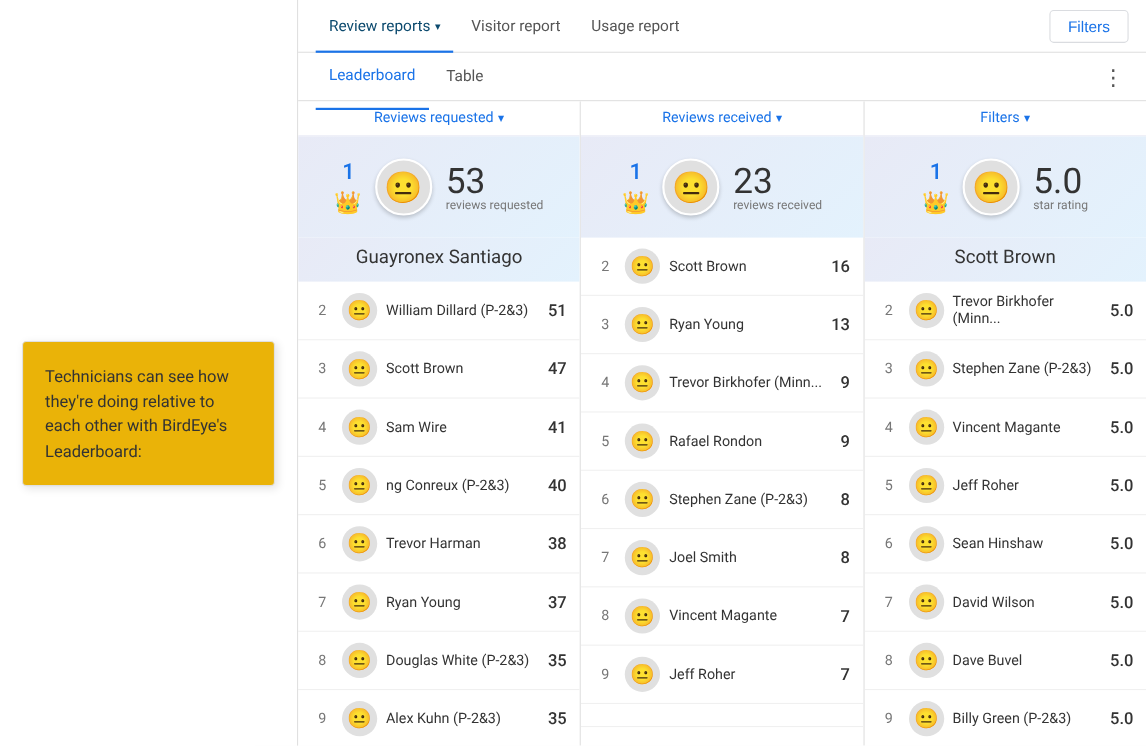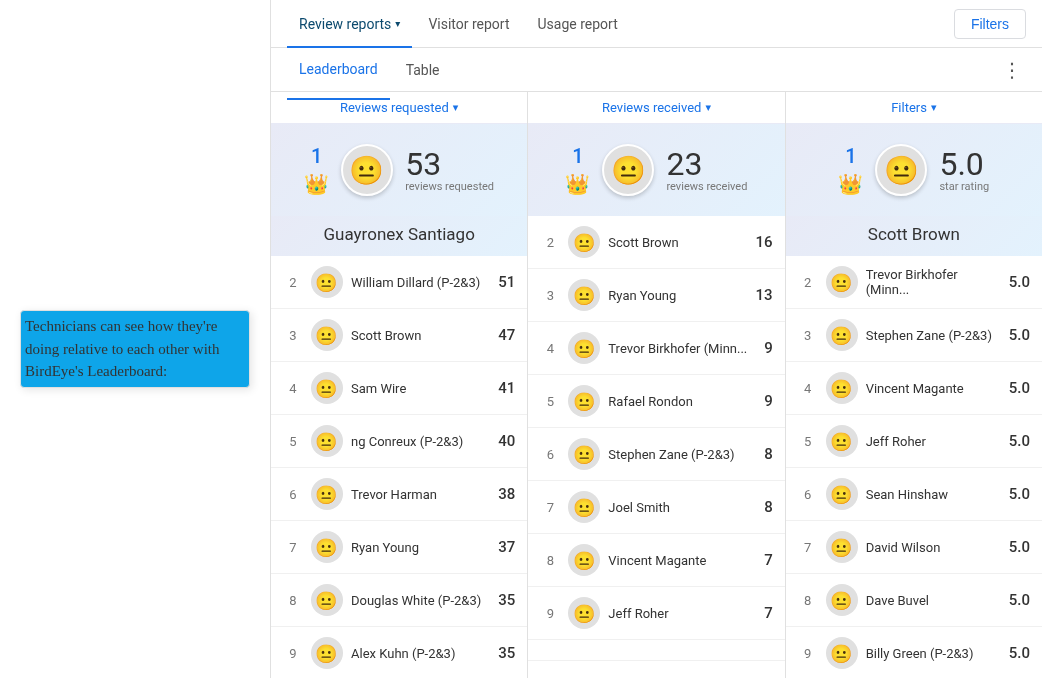--- a/index.html
+++ b/index.html
@@ -1,21 +1,21 @@
 <!DOCTYPE html>
 <html><head>
   <meta charset="utf-8">
   <style>
     * { box-sizing: border-box; margin: 0; padding: 0; }
     body { font-family: 'Roboto', Arial, sans-serif; background: #f5f5f5; width: 1042px; height: 678px; overflow: hidden; position: relative; }
 
     .app-container { display: flex; width: 1042px; height: 678px; background: #fff; }
 
     .left-panel { width: 270px; background: #fff; padding: 30px 20px; position: relative; z-index: 10; }
-    .tooltip-box { background: #0ea5e9; border: 1px solid #e0e0e0; border-radius: 4px; padding: 4px; box-shadow: 2px 2px 8px rgba(0,0,0,0.1); font-size: 15px; color: #333; line-height: 1.5; margin-top: 280px; font-family: Liberation Serif, serif; }
+    .tooltip-box { background: #eab308; border: 1px solid #e0e0e0; border-radius: 4px; padding: 20px; box-shadow: 2px 2px 8px rgba(0,0,0,0.1); font-size: 15px; color: #333; line-height: 1.5; margin-top: 280px; }
 
     .main-content { flex: 1; background: #fff; display: flex; flex-direction: column; border-left: 1px solid #e0e0e0; }
 
     
     .top-nav { display: flex; align-items: center; justify-content: space-between; padding: 0 16px; border-bottom: 1px solid #e0e0e0; height: 48px; }
     .top-nav-left { display: flex; align-items: center; gap: 4px; }
     .nav-item { padding: 0 12px; height: 48px; display: flex; align-items: center; font-size: 14px; color: #555; cursor: pointer; position: relative; }
     .nav-item.active { color: #0c4a6e; }
     .nav-item.active::after { content: ''; position: absolute; bottom: 0; left: 0; right: 0; height: 2px; background: #1a73e8; }
     .nav-dropdown { display: flex; align-items: center; gap: 4px; }

